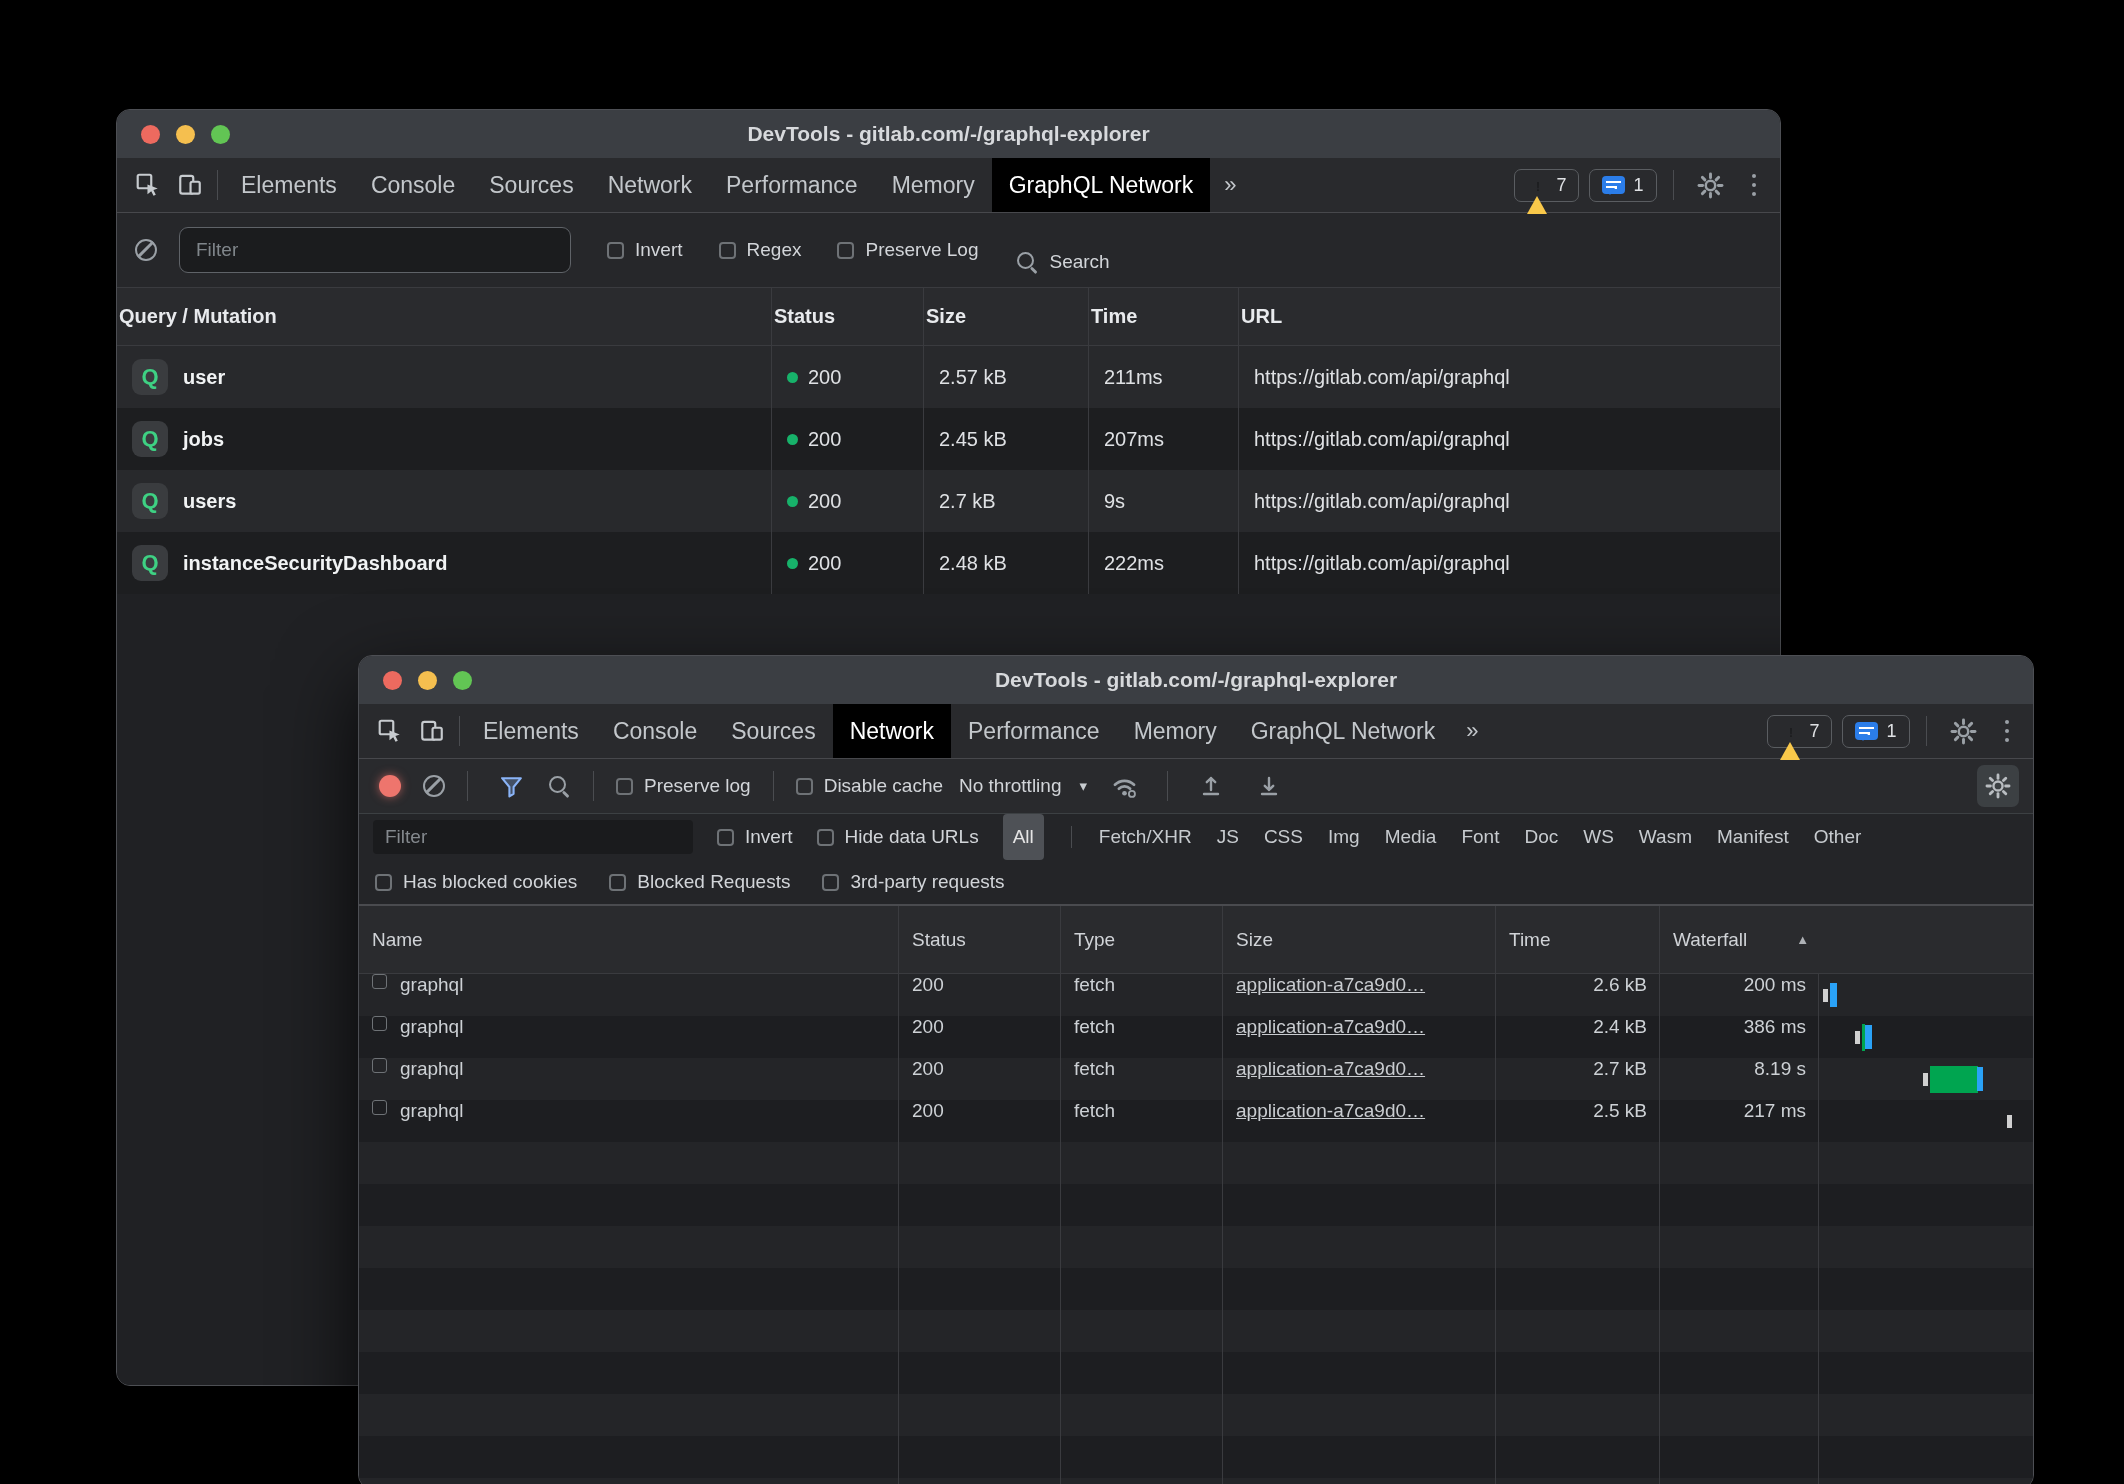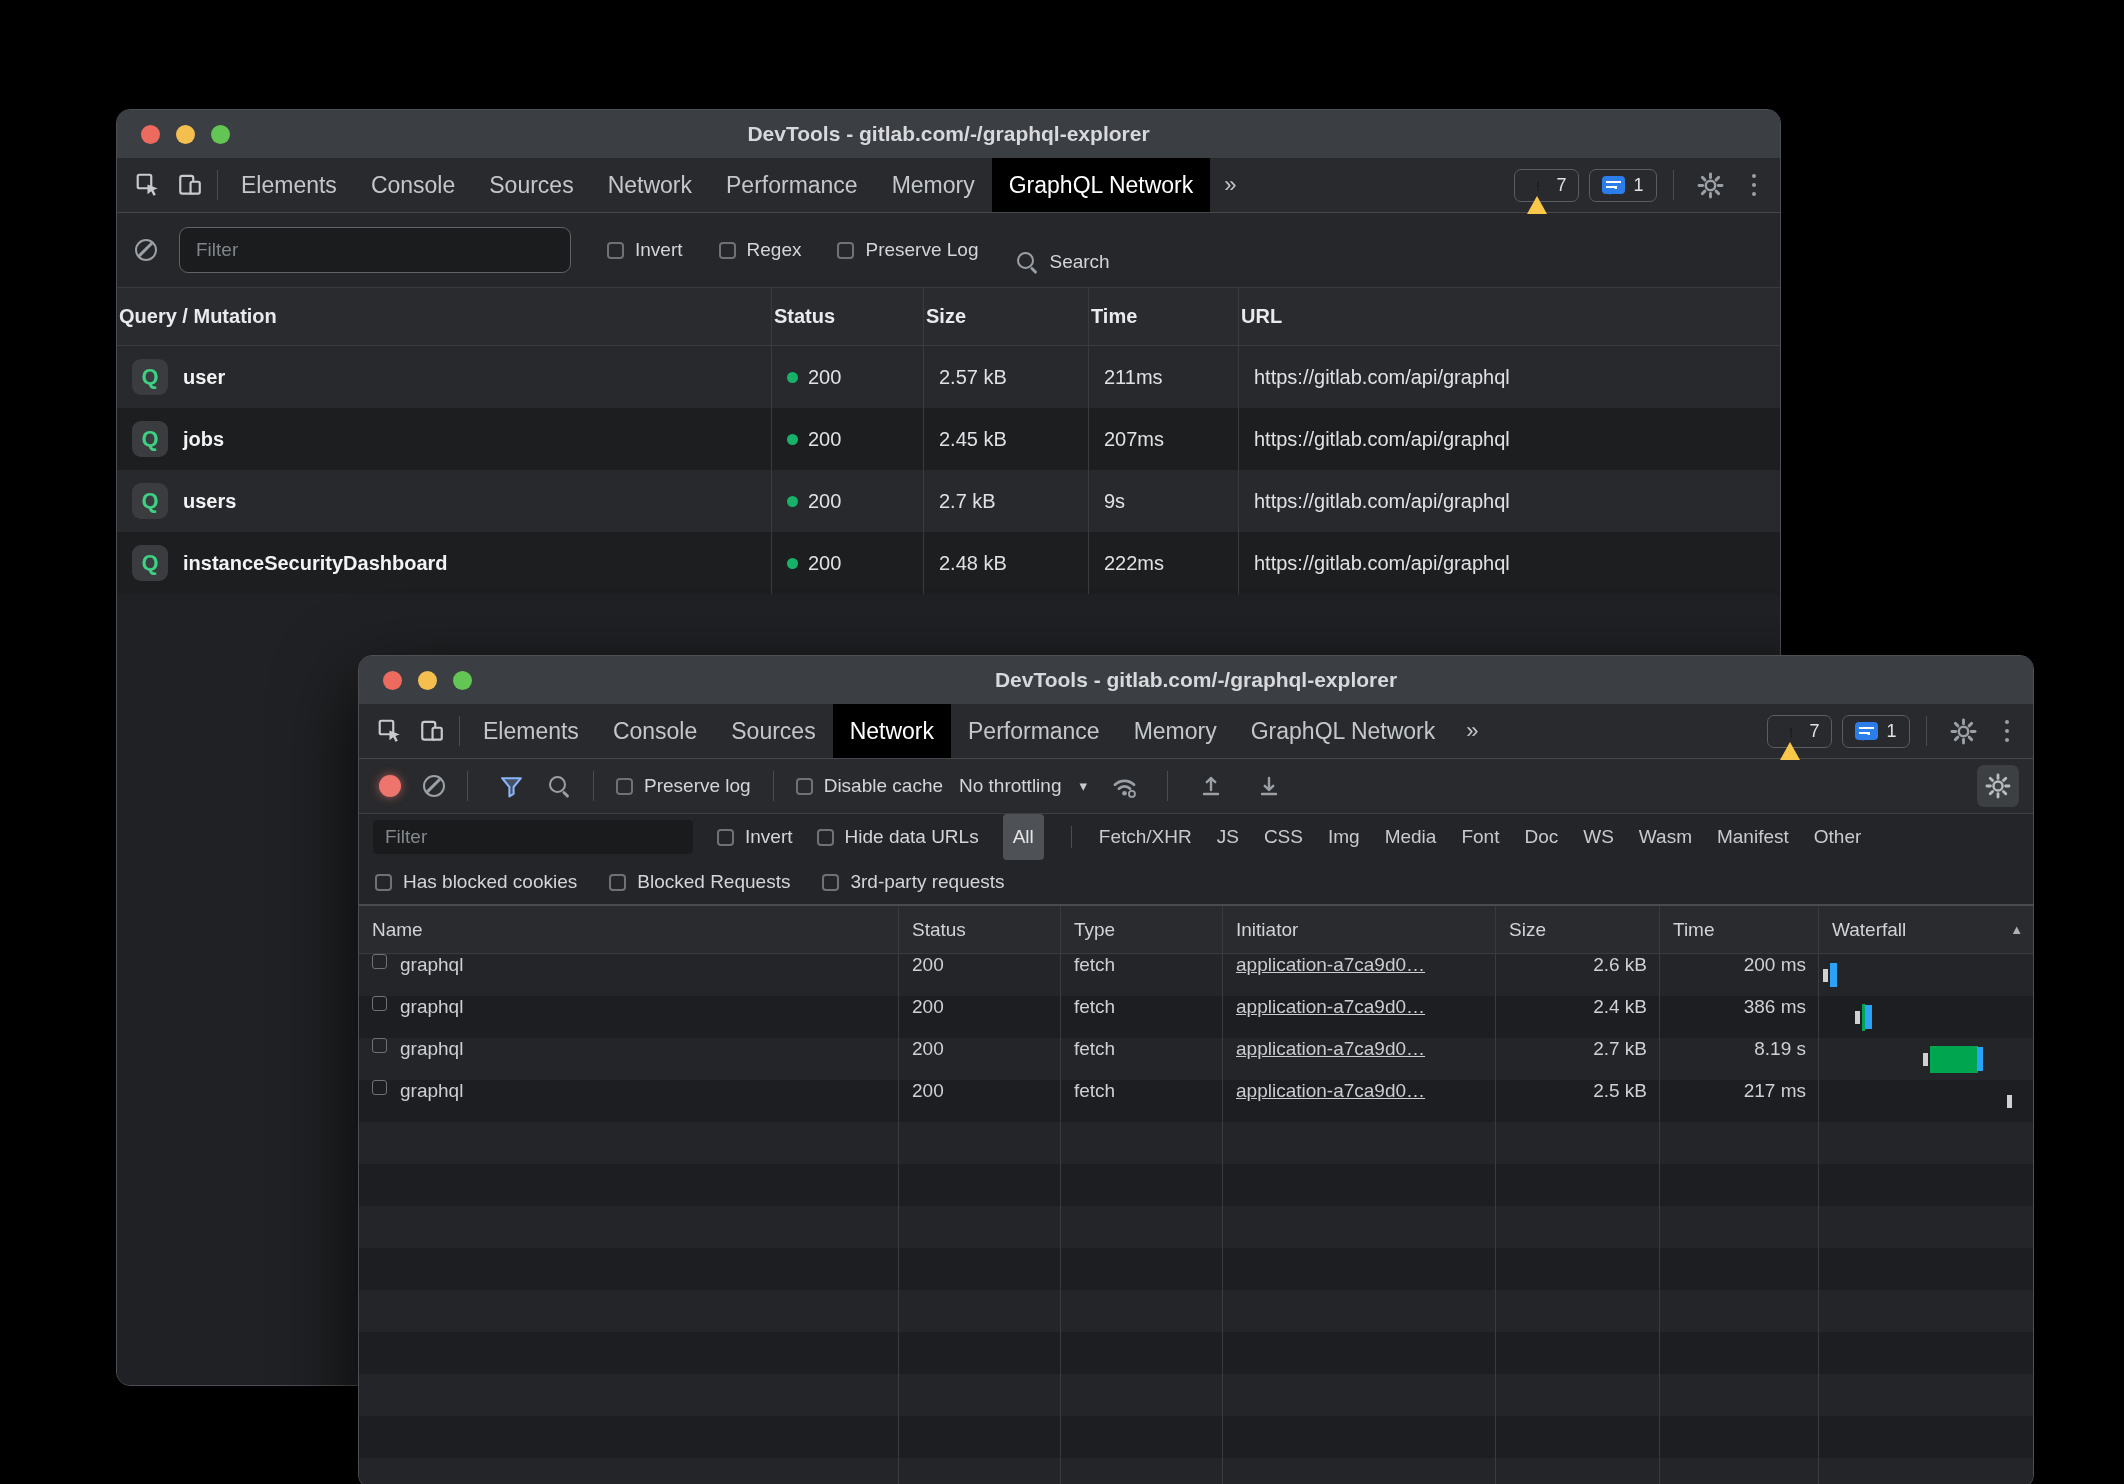--- a/index.html
+++ b/index.html
@@ -105,21 +105,21 @@
                       color:#e8eaed; font-size:19px; padding:0 12px; outline:none; }
   .net-filter-input::placeholder { color:#84898e; }
   .type-list { display:flex; align-items:center; gap:25px; font-size:19px; color:#c7cbcf; }
   .type-chip { background:#4e5156; color:#e5e5e5; border-radius:4px; padding:12px 10px; }
   .opt-row { height:44px; display:flex; align-items:center; padding:0 16px; gap:32px;
              background:#242528; flex:0 0 auto; }
   .sep-strong { height:2px; background:#4a4b4f; flex:0 0 auto; }
 
   
   .t2-grid { display:grid; grid-template-columns:540px 162px 162px 273px 164px 159px 1fr; }
-  .t2-head { height:48px; background:#2a2b2e; border-bottom:1px solid #3a3b3f; flex:0 0 auto; }
+  .t2-head { height:68px; background:#2a2b2e; border-bottom:1px solid #3a3b3f; flex:0 0 auto; }
   .t2-head .c { display:flex; align-items:center; padding-left:13px; font-size:19px;
                 color:#d0d3d7; border-right:1px solid #3a3b3f; }
   .t2-head .c:last-child { border-right:none; }
   .sort-arrow { margin-left:auto; padding-right:10px; font-size:13px; color:#aeb1b6; }
   .net-body { position:relative; flex:1;
               background:repeating-linear-gradient(to bottom,#242528 0 42px,#1d1e21 42px 84px); }
   .col-lines { position:absolute; inset:0; pointer-events:none; z-index:2; }
   .col-lines .c { border-right:1px solid #3a3b3f; } .col-lines .c:last-child { border-right:none; }
   .col-lines.t2-grid { height:100%; }
   .t2-row { height:42px; position:relative; z-index:1; }
@@ -460,21 +460,20 @@
         <span class="cb-label">3rd-party requests</span>
       </span>
     </div>
 
     <div class="sep-strong"></div>
 
     <div class="t2-grid t2-head">
       <div class="c">Name</div>
       <div class="c">Status</div>
       <div class="c">Type</div>
-      <div class="c">Initiator</div>
       <div class="c">Size</div>
       <div class="c">Time</div>
       <div class="c">
         <span>Waterfall</span>
         <span class="sort-arrow">▲</span>
       </div>
     </div>
 
     <div class="net-body">
       <div class="t2-grid t2-row">

